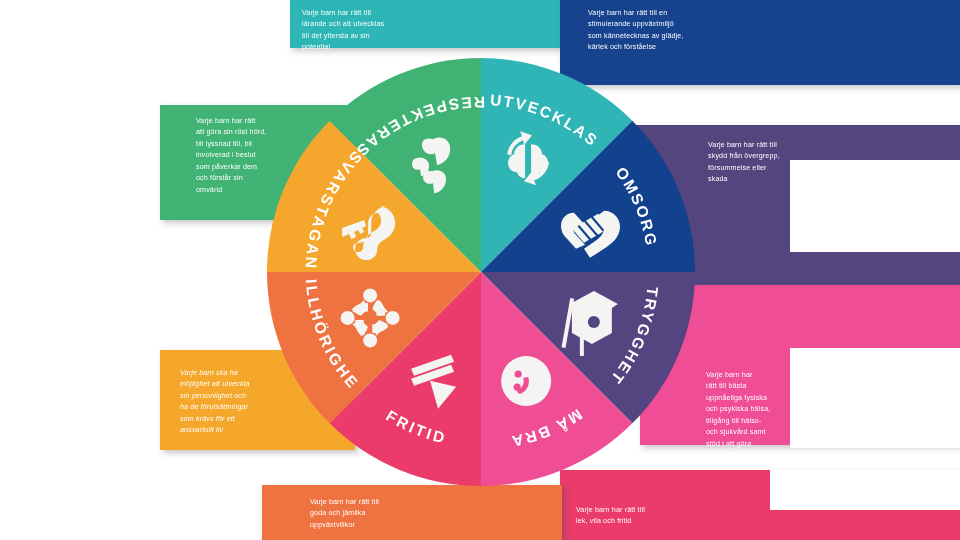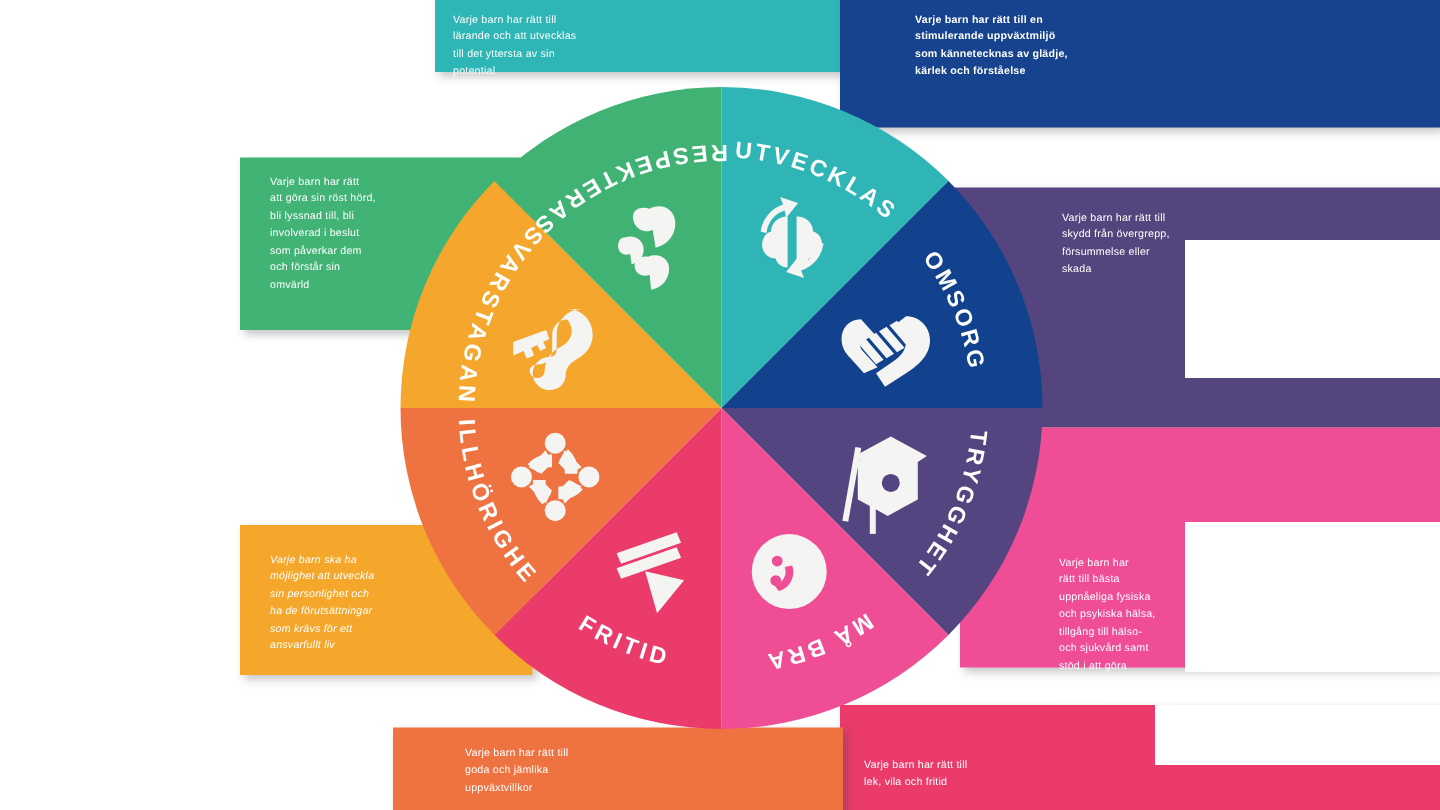--- a/index.html
+++ b/index.html
@@ -133,21 +133,21 @@
         <text class="seg-label"><textPath href="#arc-ansvarstagande" startOffset="50%" text-anchor="middle" dominant-baseline="middle">ANSVARSTAGANDE</textPath></text>
         <text class="seg-label"><textPath href="#arc-respekteras" startOffset="50%" text-anchor="middle" dominant-baseline="middle">RESPEKTERAS</textPath></text>
       </g>
   </svg>
 
   <div id="blurbs">
       <div class="blurb" style="left: 302px; top: 8px; width: 120px;">Varje barn har rätt till
 lärande och att utvecklas
 till det yttersta av sin
 potential</div>
-      <div class="blurb" style="left: 610px; top: 8px; width: 128px; font-weight: bold;">Varje barn har rätt till en
+      <div class="blurb" style="left: 588px; top: 8px; width: 128px;">Varje barn har rätt till en
 stimulerande uppväxtmiljö
 som kännetecknas av glädje,
 kärlek och förståelse</div>
       <div class="blurb" style="left: 708px; top: 140px; width: 105px;">Varje barn har rätt till
 skydd från övergrepp,
 försummelse eller
 skada</div>
       <div class="blurb" style="left: 706px; top: 370px; width: 78px;">Varje barn har
 rätt till bästa
 uppnåeliga fysiska
@@ -161,21 +161,21 @@
 lek, vila och fritid</div>
       <div class="blurb" style="left: 310px; top: 497px; width: 120px;">Varje barn har rätt till
 goda och jämlika
 uppväxtvillkor</div>
       <div class="blurb" style="left: 180px; top: 368px; width: 95px; font-style: italic;">Varje barn ska ha
 möjlighet att utveckla
 sin personlighet och
 ha de förutsättningar
 som krävs för ett
 ansvarfullt liv</div>
-      <div class="blurb" style="left: 180px; top: 116px; width: 92px;">Varje barn har rätt
+      <div class="blurb" style="left: 196px; top: 116px; width: 92px;">Varje barn har rätt
 att göra sin röst hörd,
 bli lyssnad till, bli
 involverad i beslut
 som påverkar dem
 och förstår sin
 omvärld</div>
     </div>
 </div>
 
 </body></html>

